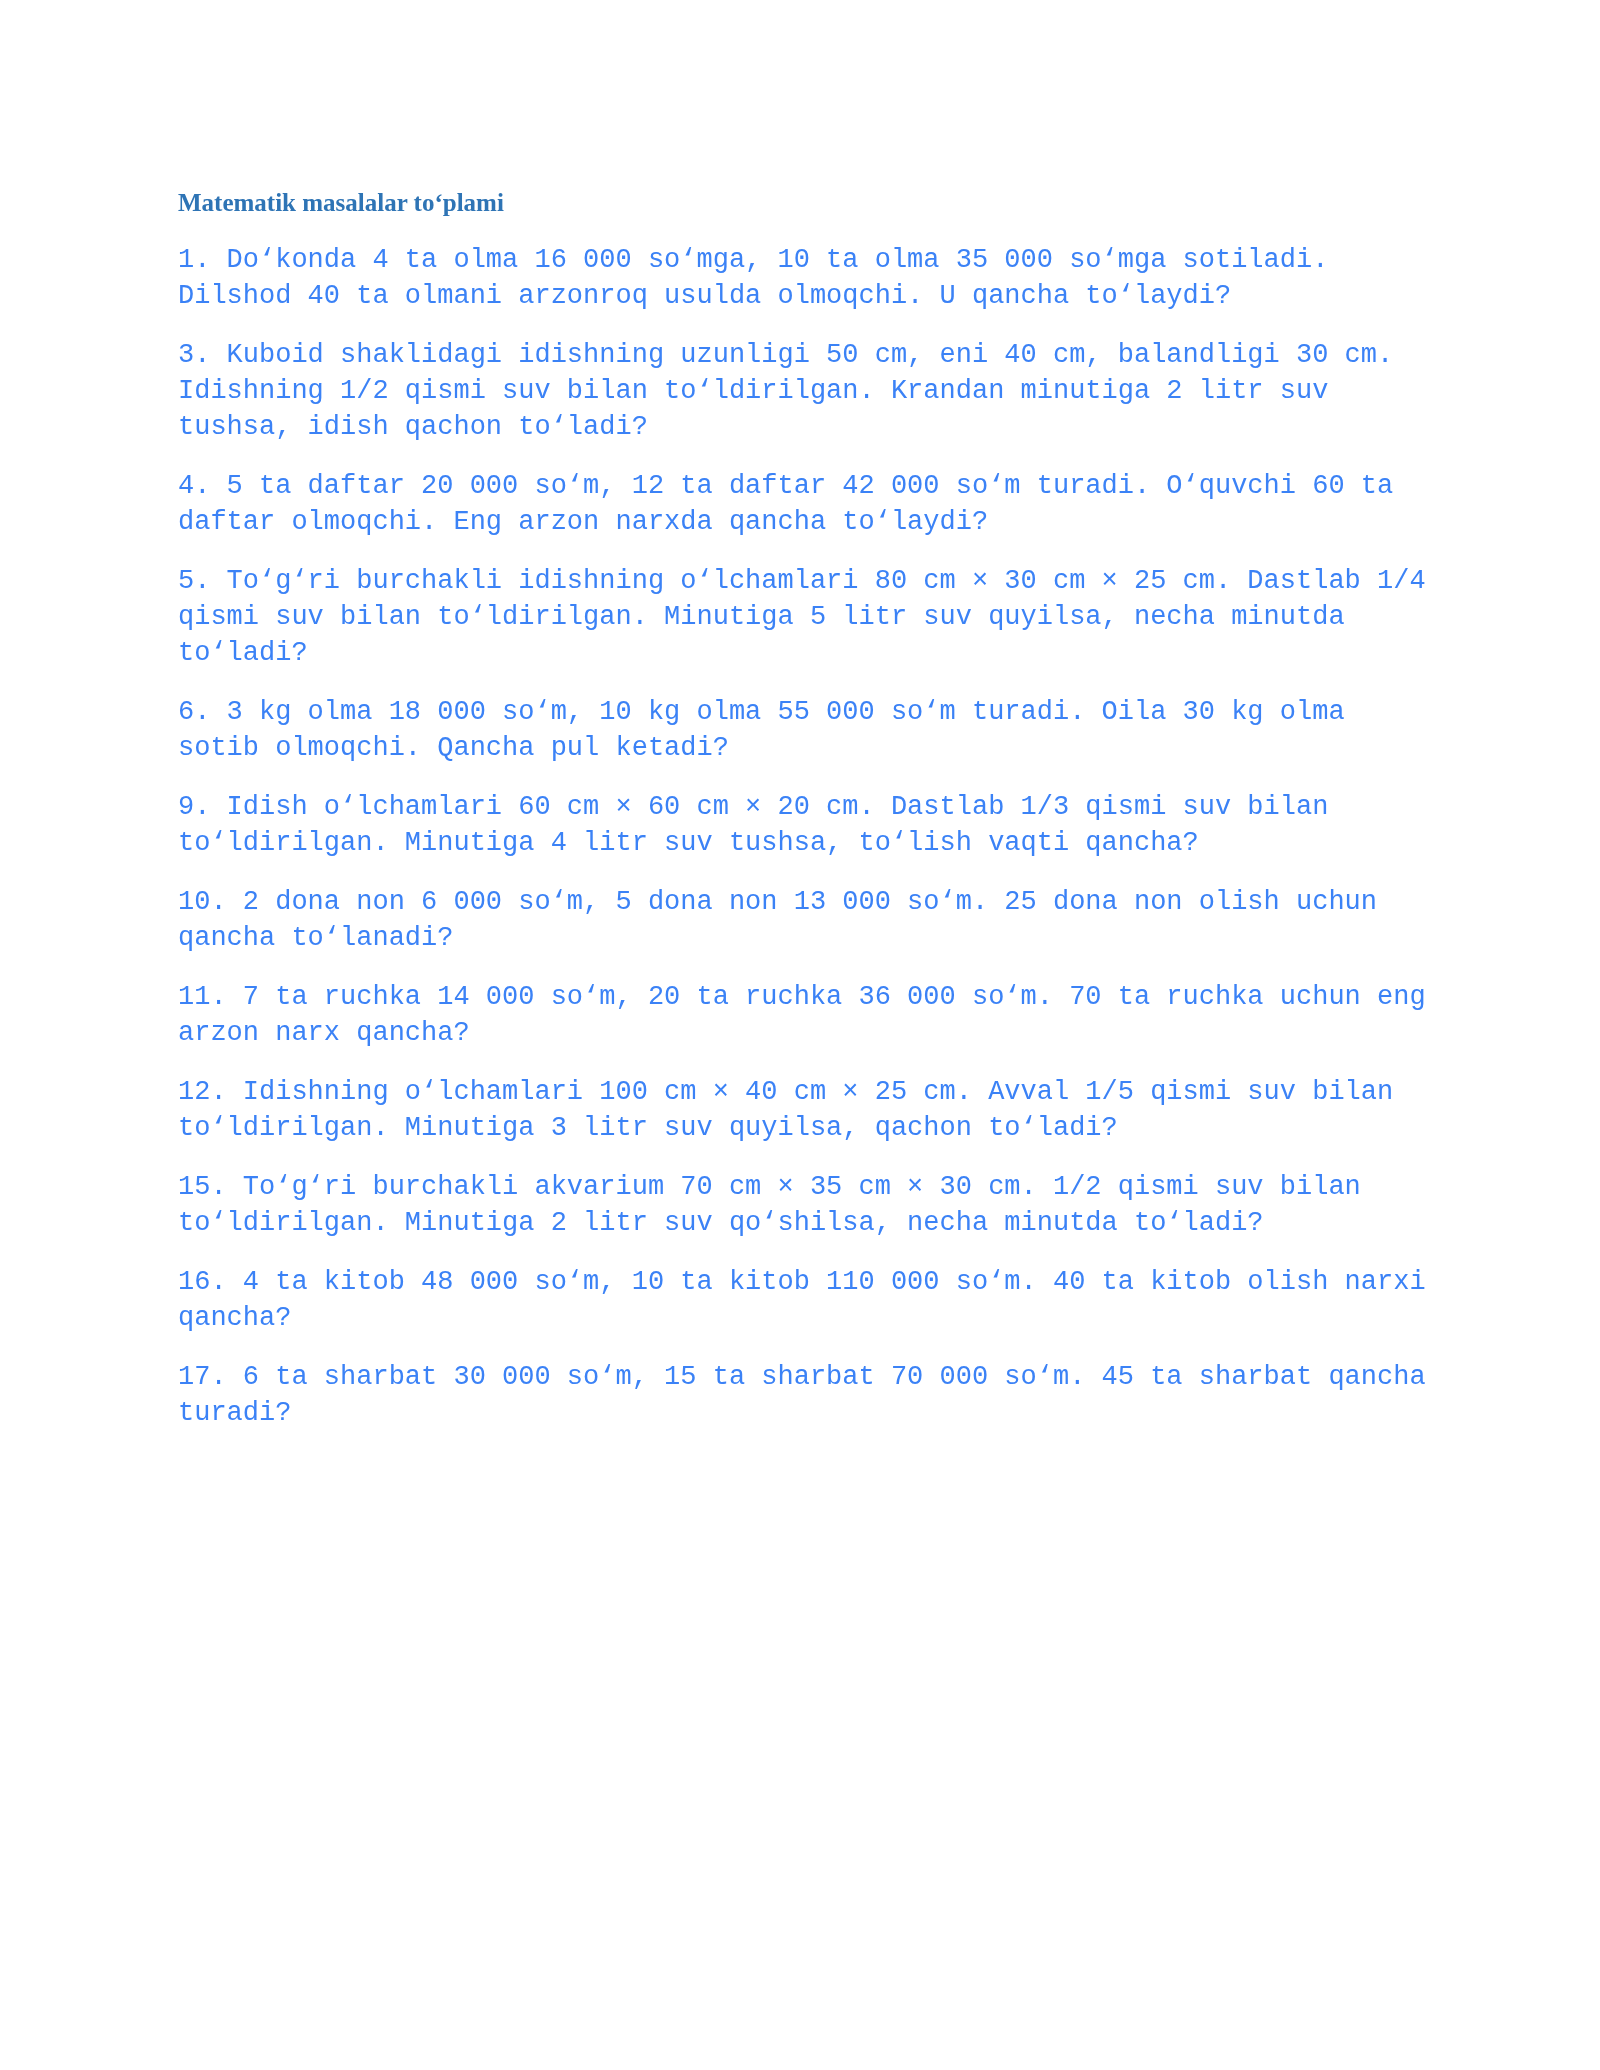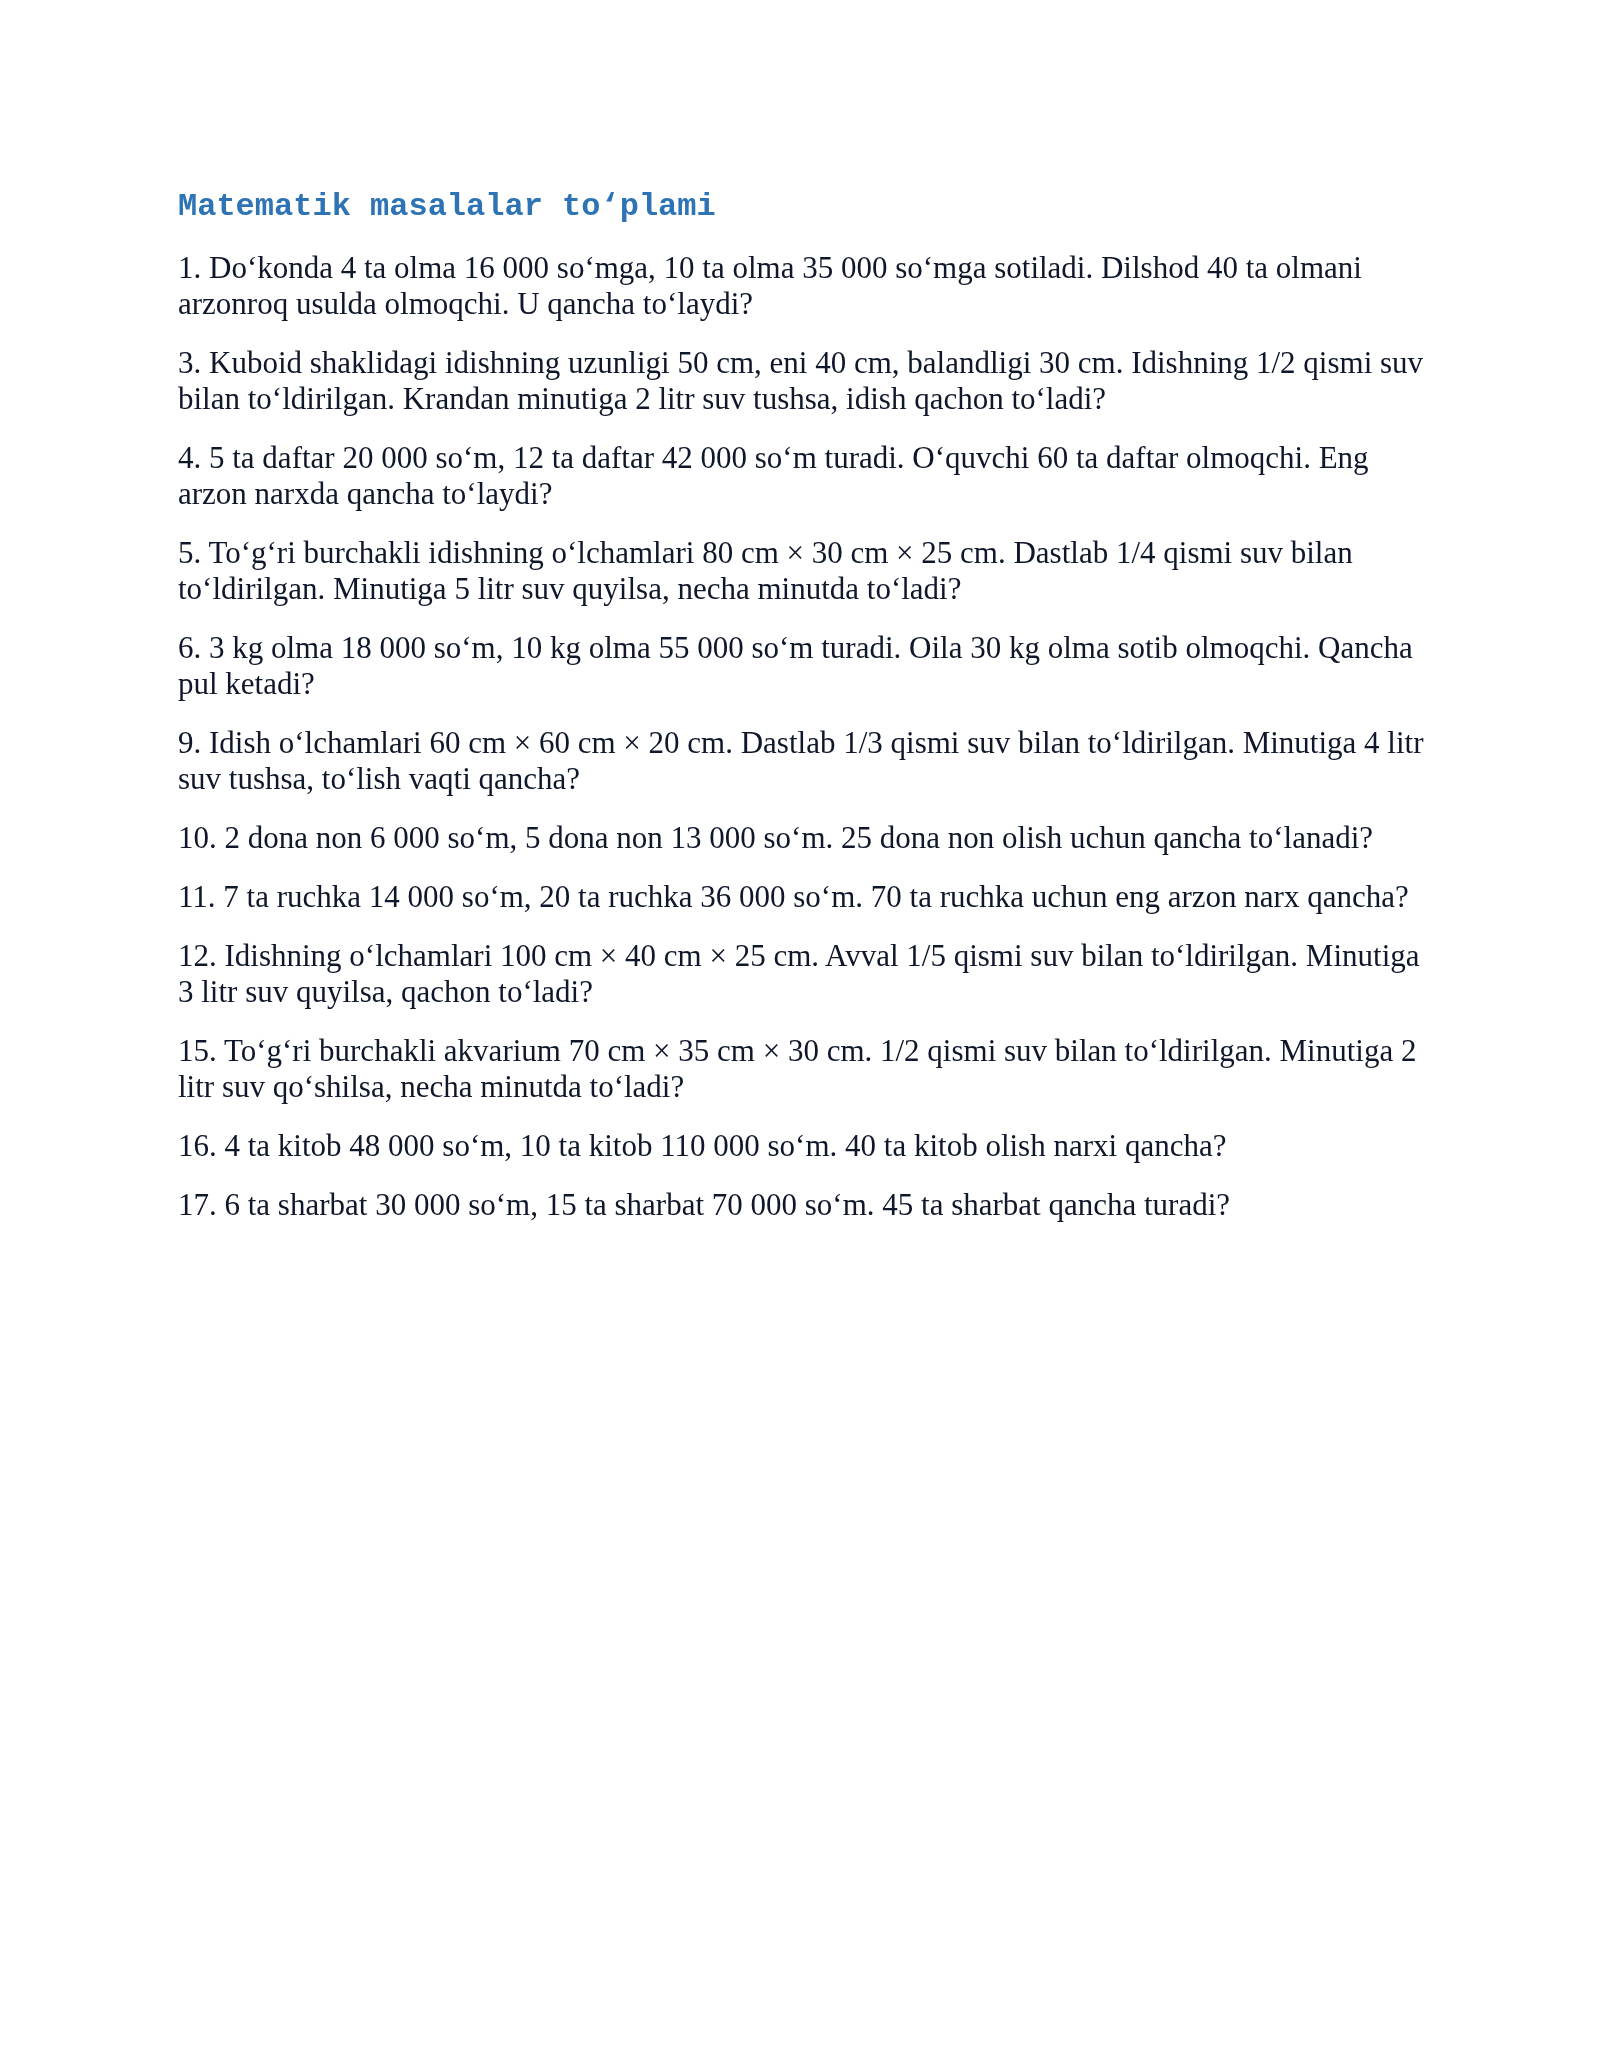--- a/index.html
+++ b/index.html
@@ -10,32 +10,32 @@
   .page {
     position: relative;
     width: 1600px;
     height: 2070px;
     background: #ffffff;
     overflow: hidden;
     box-sizing: border-box;
     padding: 188px 170px 60px 178px;
   }
   .doc-title {
-    font-family: Liberation Mono, monospace;
+    font-family: Liberation Serif, serif;
     font-weight: 700;
-    font-size: 32px;
+    font-size: 25px;
     line-height: 1.2;
     color: #2e74b5;
     margin: 0 0 24px 0;
   }
   .problem {
-    font-family: Liberation Serif, serif;
-    font-size: 31px;
+    font-family: Liberation Mono, monospace;
+    font-size: 27px;
     line-height: 36px;
-    color: #0f172a;
+    color: #3b82f6;
     margin: 0 0 23px 0;
     max-width: 1250px;
   }
 </style>
 </head>
 <body>
 
 <div class="page">
   <h1 class="doc-title">Matematik masalalar to‘plami</h1>
   <div>

